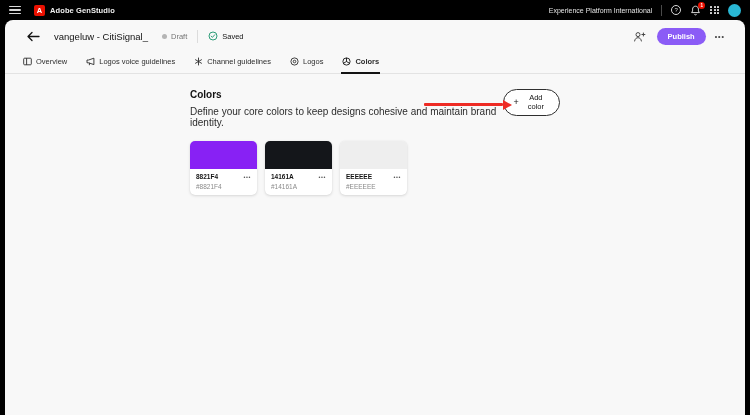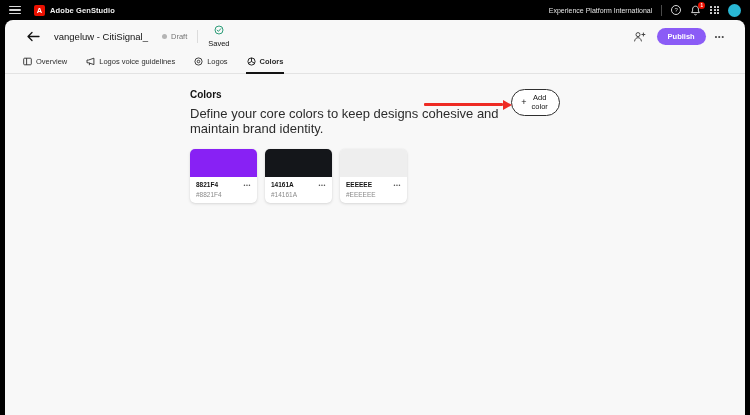--- a/index.html
+++ b/index.html
@@ -48,21 +48,21 @@
   }
 
   
   .toolbar { height:32px; display:flex; align-items:center; padding:0 20px 0 22px; }
   .back-btn { display:flex; align-items:center; cursor:pointer; margin-right:14px; }
   .doc-title { font-size:9.5px; font-weight:400; color:#131313; margin-right:14px;text-align:right; }
   .status-draft { display:flex; align-items:center; gap:4px; margin-right:10px; }
   .draft-dot { width:5px; height:5px; border-radius:50%; background:#b5b5b5; }
   .draft-text { font-size:7.5px; color:#757575; }
   .tb-divider { width:1px; height:13px; background:#dcdcdc; margin-right:10px; }
-  .status-saved { display:flex; align-items:center; gap:4px;flex-direction:column; }
+  .status-saved { display:flex; align-items:center; gap:4px; }
   .saved-text { font-size:7.5px; color:#131313; }
   .toolbar-spacer { flex:1; }
   .share-btn { display:flex; align-items:center; cursor:pointer; margin-right:11px; }
   .publish-btn {
     border:none; color:#fff; font-family:inherit;
     font-size:7.5px; font-weight:700; padding:4px 11px; border-radius:999px; cursor:pointer;
   }
   .more-btn { font-size:7px; color:#464646; letter-spacing:1px; margin-left:9px; cursor:pointer; font-weight:700; }
 
   
@@ -72,21 +72,21 @@
     border-bottom:2px solid transparent; margin-bottom:-1px; cursor:pointer;
     font-size:7.5px; color:#2c2c2c;
   }
   .tab.active { border-bottom-color:#131313; font-weight:700; }
   .tab svg { flex:none; }
 
   
   .content { width:370px; margin:15px auto 0; }
   .content-header { display:flex; justify-content:space-between; align-items:flex-start; }
   .section-heading { font-size:10px; font-weight:700; color:#131313; }
-  .section-desc { font-size:13px; color:#2c2c2c; margin-top:6px; }
+  .section-desc { font-size:10px; color:#2c2c2c; margin-top:6px; }
   .add-color-btn {
     display:flex; align-items:center; gap:3px; background:#fff;
     border:1px solid #2f2f2f; border-radius:999px; padding:3px 9px 3.5px;
     font-family:inherit; font-size:7.5px; color:#131313; cursor:pointer; font-weight:400;
   }
   .plus-glyph { font-size:9px; font-weight:500; line-height:1; }
 
   
   .cards-row { display:flex; gap:8px; margin-top:13px; }
   .card {
@@ -188,20 +188,26 @@
         <path d="M3.6 1.2v6.6" stroke="#2c2c2c" stroke-width=".9"></path>
       </svg>
       <span>Overview</span>
     </div>
     <div class="tab">
       <svg width="9" height="9" viewBox="0 0 9 9">
         <path d="M7.9 1.2L2.6 3H1v2.8h1.6l5.3 1.8z" fill="none" stroke="#2c2c2c" stroke-width=".9" stroke-linejoin="round"></path>
         <path d="M3.4 6.2v1.6" stroke="#2c2c2c" stroke-width=".9" stroke-linecap="round"></path>
       </svg>
       <span>Logos voice guidelines</span>
+    </div>
+    <div class="tab">
+      <svg width="9" height="9" viewBox="0 0 9 9">
+        <path d="M4.5 1v7M1.5 2.75l6 3.5M7.5 2.75l-6 3.5" stroke="#2c2c2c" stroke-width=".9" stroke-linecap="round"></path>
+      </svg>
+      <span>Channel guidelines</span>
     </div>
     <div class="tab">
       <svg width="9" height="9" viewBox="0 0 9 9">
         <circle cx="4.5" cy="4.5" r="3.6" fill="none" stroke="#2c2c2c" stroke-width=".9"></circle>
         <circle cx="4.5" cy="4.5" r="1.3" fill="none" stroke="#2c2c2c" stroke-width=".9"></circle>
       </svg>
       <span>Logos</span>
     </div>
     <div class="tab active">
       <svg width="9" height="9" viewBox="0 0 9 9">

